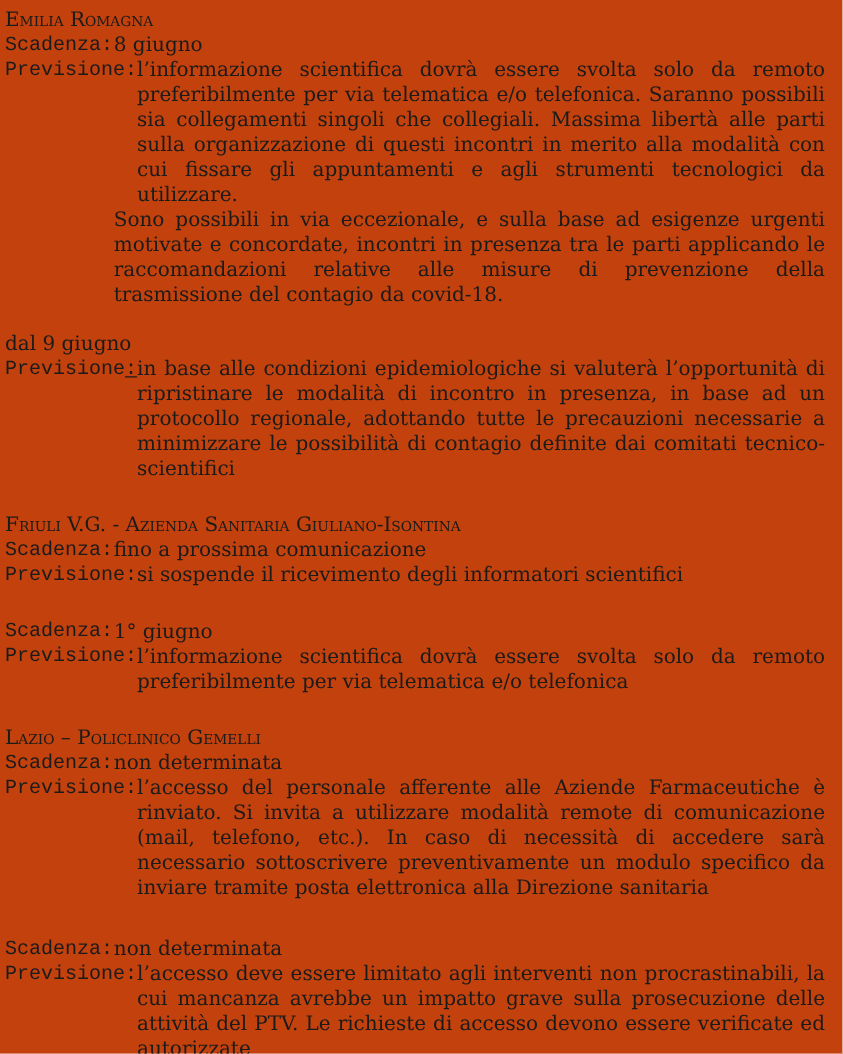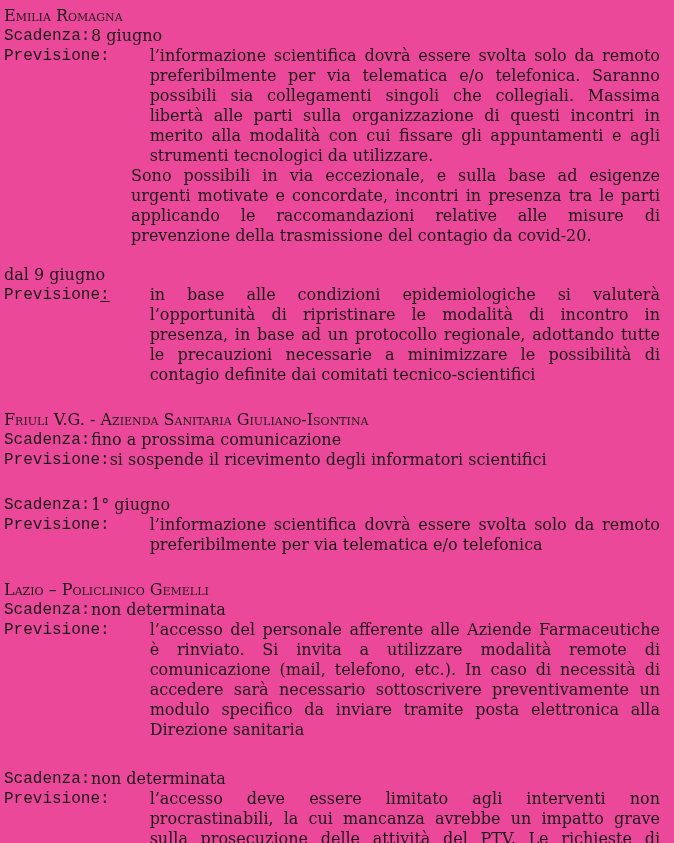--- a/index.html
+++ b/index.html
@@ -6,62 +6,62 @@
     margin: 0;
     padding: 0;
     background: #ffffff;
   }
   .page {
     position: relative;
     width: 674px;
     height: 843px;
     box-sizing: border-box;
     padding: 6px 14px 0 4px;
-    background: #ec4899;
+    background: #c2410c;
     color: #1b1b1b;
     font-family: "DejaVu Serif", "Liberation Serif", serif;
     font-size: 16px;
     line-height: 20px;
     overflow: hidden;
   }
   .sec { margin: 0; }
   .sec + .sec { margin-top: 25px; }
   .sec.gap-sm { margin-top: 19px; }
   .sec.gap-lg { margin-top: 29px; }
   .heading {
     font-variant: small-caps;
     margin: 0;
     white-space: nowrap;
   }
   .lead { margin: 0; }
   .row { display: flex; align-items: flex-start; }
   .row .label { flex: 0 0 87px; font-family: Liberation Mono, monospace; }
   .row .text { flex: 1 1 auto; min-width: 0; }
-  .justify { text-align: justify; margin-left: 40px; }
+  .justify { text-align: justify; }
   .u-colon { text-decoration: underline; text-underline-offset: 2px; }
   p { margin: 0; }
 </style>
 </head>
 <body>
 
 <div class="page">
 
   <div class="sec">
     <p class="heading">Emilia Romagna</p>
     <div class="row">
       <span class="label">Scadenza:</span>
       <div class="text">8 giugno</div>
     </div>
     <div class="row">
       <span class="label">Previsione:</span>
       <div class="text justify">l’informazione scientifica dovrà essere svolta solo da remoto preferibilmente per via telematica e/o telefonica. Saranno possibili sia collegamenti singoli che collegiali. Massima libertà alle parti sulla organizzazione di questi incontri in merito alla modalità con cui fissare gli appuntamenti e agli strumenti tecnologici da utilizzare.</div>
     </div>
     <div class="row">
       <span class="label"></span>
-      <div class="text justify">Sono possibili in via eccezionale, e sulla base ad esigenze urgenti motivate e concordate, incontri in presenza tra le parti applicando le raccomandazioni relative alle misure di prevenzione della trasmissione del contagio da covid-20.</div>
+      <div class="text justify">Sono possibili in via eccezionale, e sulla base ad esigenze urgenti motivate e concordate, incontri in presenza tra le parti applicando le raccomandazioni relative alle misure di prevenzione della trasmissione del contagio da covid-18.</div>
     </div>
   </div>
 
   <div class="sec gap-sm">
     <p class="lead">dal 9 giugno</p>
     <div class="row">
       <span class="label"><span>Previsione</span><span class="u-colon">:</span></span>
       <div class="text justify">in base alle condizioni epidemiologiche si valuterà l’opportunità di ripristinare le modalità di incontro in presenza, in base ad un protocollo regionale, adottando tutte le precauzioni necessarie a minimizzare le possibilità di contagio definite dai comitati tecnico-scientifici</div>
     </div>
   </div>

